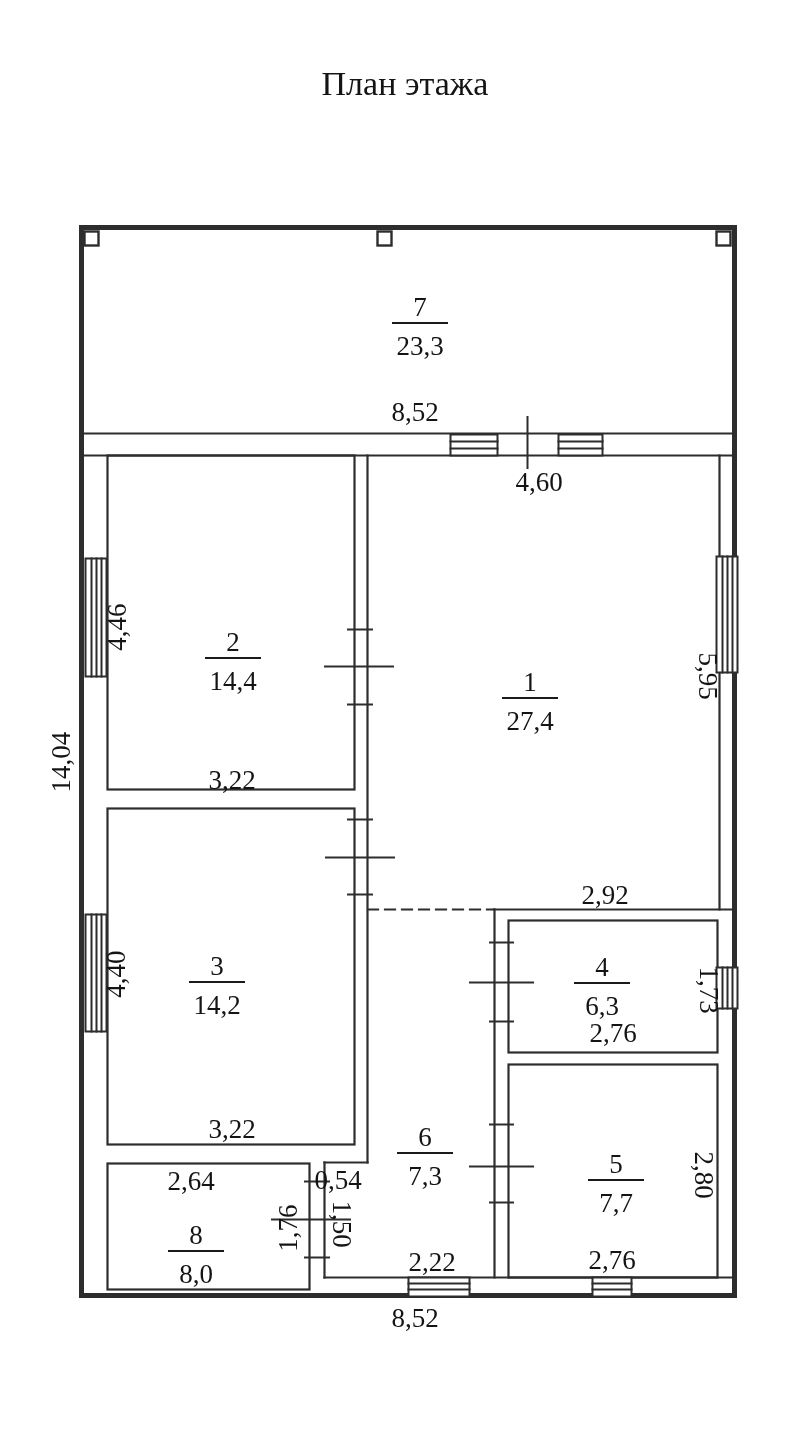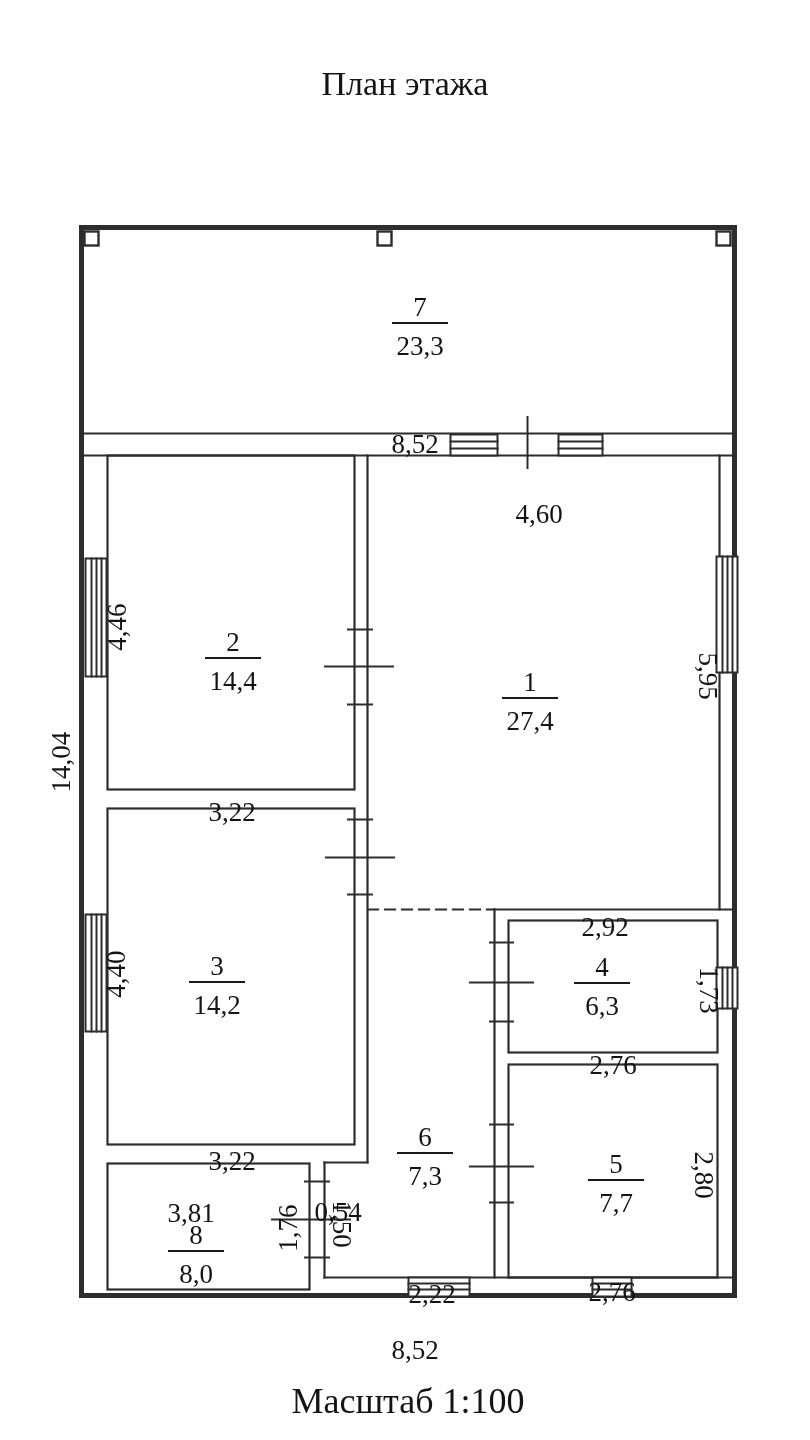--- a/index.html
+++ b/index.html
@@ -23,21 +23,20 @@
     transform:translate(-50%,-50%);
     font-size:36px;
     white-space:nowrap;
   }
   .hdim{
     position:absolute;
     transform:translate(-50%,-50%);
     font-size:27px;
     white-space:nowrap;
     background:transparent;
-    margin-top:32px;
   }
   .vdim{
     position:absolute;
     transform:translate(-50%,-50%) rotate(-90deg);
     font-size:27px;
     white-space:nowrap;
   }
   .vdim.cw{transform:translate(-50%,-50%) rotate(90deg);}
   .rlabel{
     position:absolute;
@@ -215,29 +214,28 @@
     <div class="num">8</div>
     <div class="area">8,0</div>
   </div>
 
   <div class="hdim" style="left:415px;top:412px;">8,52</div>
   <div class="hdim" style="left:539px;top:482px;">4,60</div>
   <div class="hdim" style="left:232px;top:780px;">3,22</div>
   <div class="hdim" style="left:605px;top:895px;">2,92</div>
   <div class="hdim" style="left:232px;top:1129px;">3,22</div>
   <div class="hdim" style="left:613px;top:1033px;">2,76</div>
-  <div class="hdim" style="left:191px;top:1181px;">3,81</div>
+  <div class="hdim" style="left:191px;top:1181px;">2,64</div>
   <div class="hdim" style="left:338px;top:1180px;">0,54</div>
   <div class="hdim" style="left:432px;top:1262px;">2,22</div>
   <div class="hdim" style="left:612px;top:1260px;">2,76</div>
   <div class="hdim" style="left:415px;top:1318px;">8,52</div>
 
   <div class="vdim" style="left:117px;top:627px;">4,46</div>
   <div class="vdim" style="left:61px;top:762px;">14,04</div>
   <div class="vdim" style="left:116px;top:974px;">4,40</div>
   <div class="vdim" style="left:288px;top:1228px;">1,76</div>
   <div class="vdim cw" style="left:707px;top:676px;">5,95</div>
   <div class="vdim cw" style="left:708px;top:990px;">1,73</div>
   <div class="vdim cw" style="left:703px;top:1175px;">2,80</div>
   <div class="vdim cw" style="left:341px;top:1224px;">1,50</div>
 
-  <div class="scale-label" style="left:408px;top:1401px;">Масштаб 1:100</div>
 </div>
 
 </body></html>

